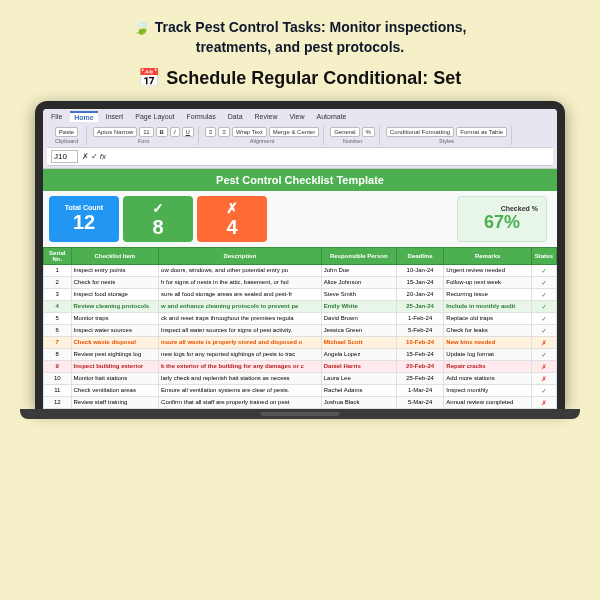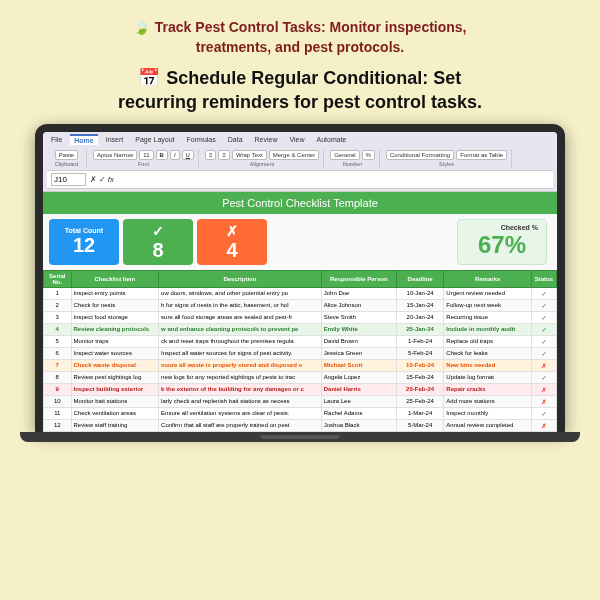--- a/index.html
+++ b/index.html
@@ -12,21 +12,21 @@
       display: flex;
       flex-direction: column;
       align-items: center;
     }
 
     .top-text {
       text-align: center;
       padding: 18px 30px 8px 30px;
       font-size: 14px;
       font-weight: 600;
-      color: #7f1d1d;
+      color: #0f172a;
       line-height: 1.4;
     }
 
     .schedule-text {
       text-align: center;
       padding: 2px 24px 10px 24px;
       font-size: 18px;
       font-weight: 800;
       color: #111;
       line-height: 1.3;
@@ -114,21 +114,21 @@
     .formula-bar {
       display: flex;
       align-items: center;
       background: #fff;
       border-bottom: 1px solid #ccc;
       padding: 2px 4px;
       font-size: 8px;
       gap: 4px;
     }
     .cell-ref {
-      width: 35px;
+      width: 27px;
       border: 1px solid #bbb;
       padding: 1px 2px;
       font-size: 8px;
     }
     .formula-input {
       flex: 1;
       border: none;
       font-size: 8px;
       outline: none;
     }
@@ -137,21 +137,21 @@
     .sheet-content {
       background: #fff;
       overflow: hidden;
     }
 
     
     .sheet-title-row {
       background: #4caf50;
       color: #fff;
       text-align: center;
-      font-weight: normal;
+      font-weight: bold;
       font-size: 11px;
       padding: 5px 0;
     }
 
     
     .stats-row {
       display: flex;
       gap: 0;
       padding: 5px 6px;
       background: #f9f9f9;
@@ -201,21 +201,21 @@
       font-weight: bold;
     }
     .checked-label {
       font-size: 7px;
       font-weight: bold;
       color: #333;
       text-align: right;
       width: 100%;
     }
     .checked-pct {
-      font-size: 24px;
+      font-size: 18px;
       font-weight: 900;
       color: #4caf50;
     }
 
     
     .data-table {
       width: 100%;
       border-collapse: collapse;
       font-size: 6px;
       table-layout: fixed;
@@ -286,21 +286,20 @@
 
 <div class="top-text">
   <span>🍃</span>
   <span>Track Pest Control Tasks: Monitor inspections,</span><br>
   <span>treatments, and pest protocols.</span>
 </div>
 
 <div class="schedule-text">
   <span>📅</span>
   <span>Schedule Regular Conditional: Set</span><br>
-  <span>recurring reminders for pest control tasks.</span>
 </div>
 
 <div class="laptop-shell">
   <div class="laptop-screen">
 
     <div class="ribbon">
       <div class="ribbon-top">
         <span class="ribbon-tab">File</span>
         <span class="ribbon-tab active">Home</span>
         <span class="ribbon-tab">Insert</span>

